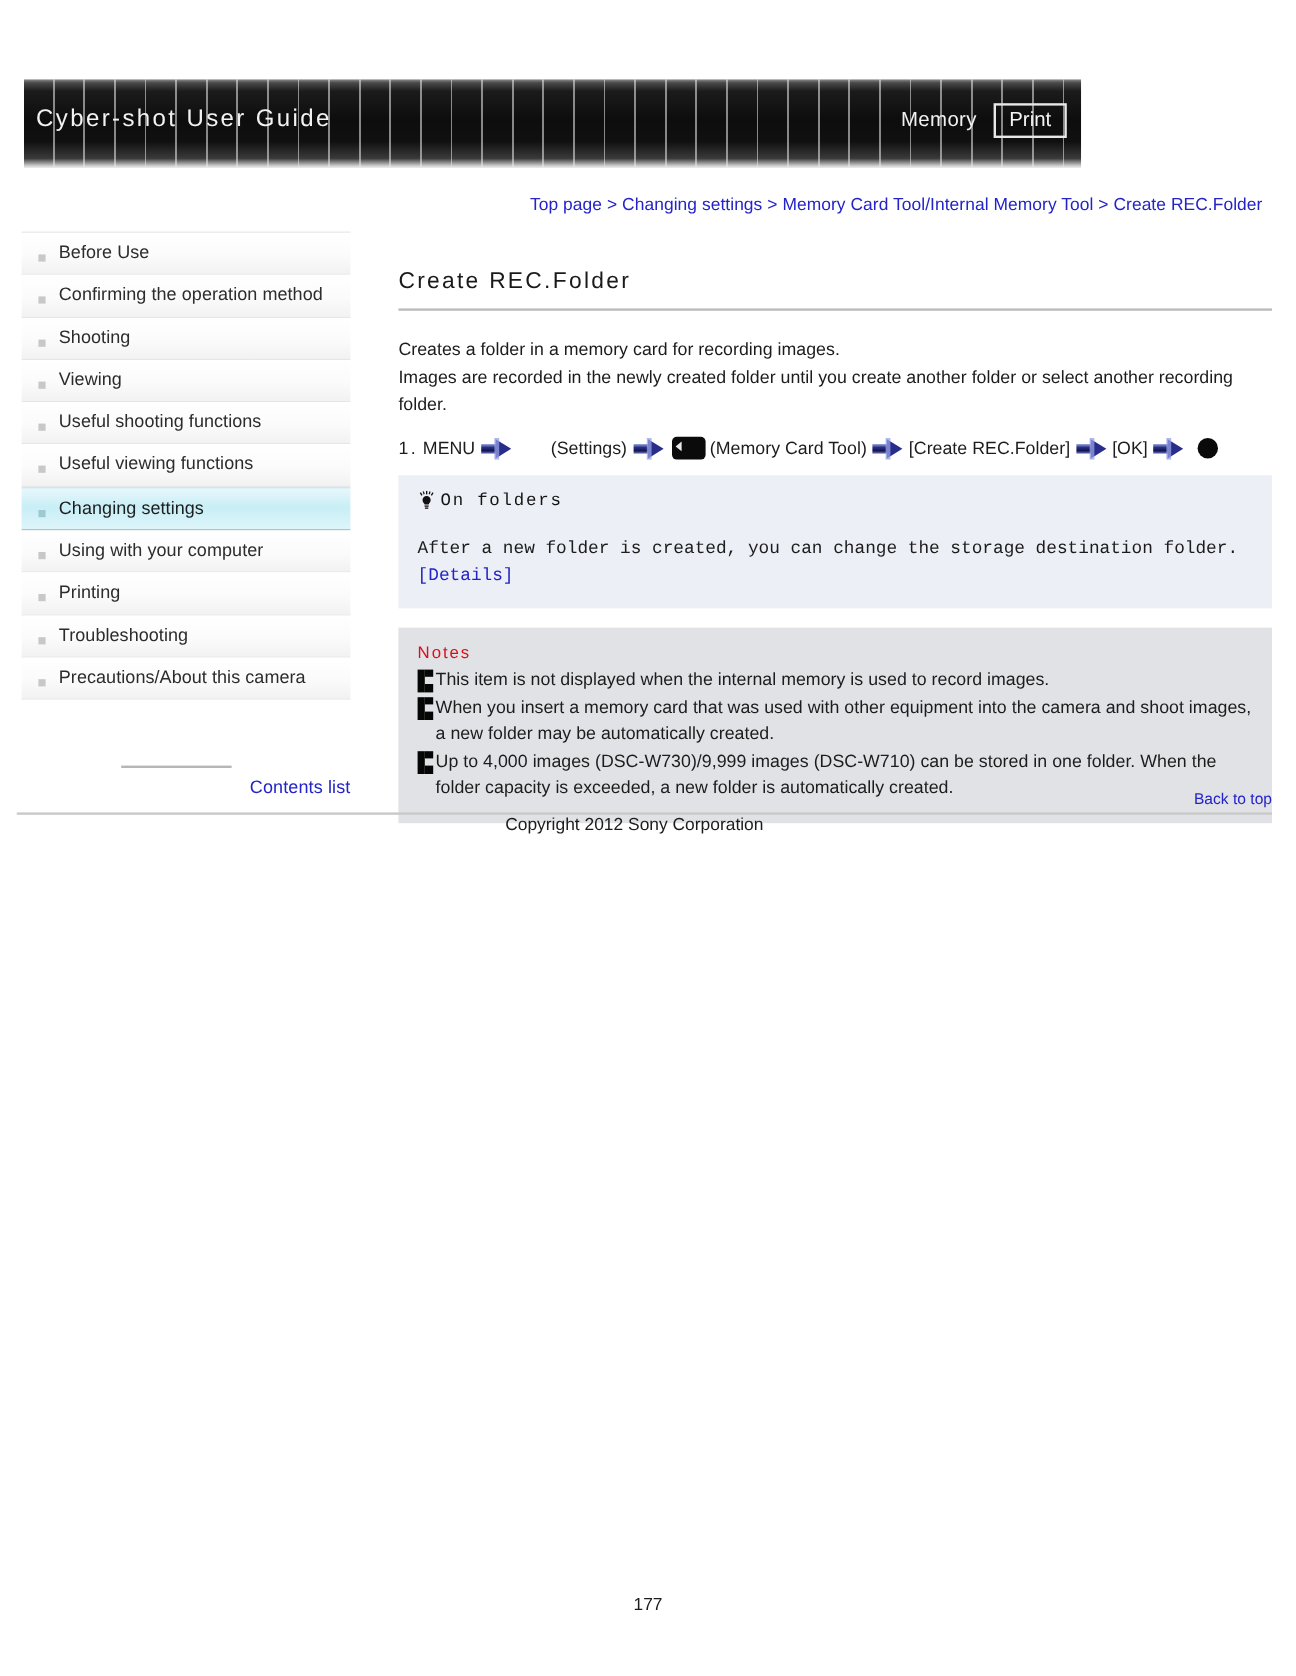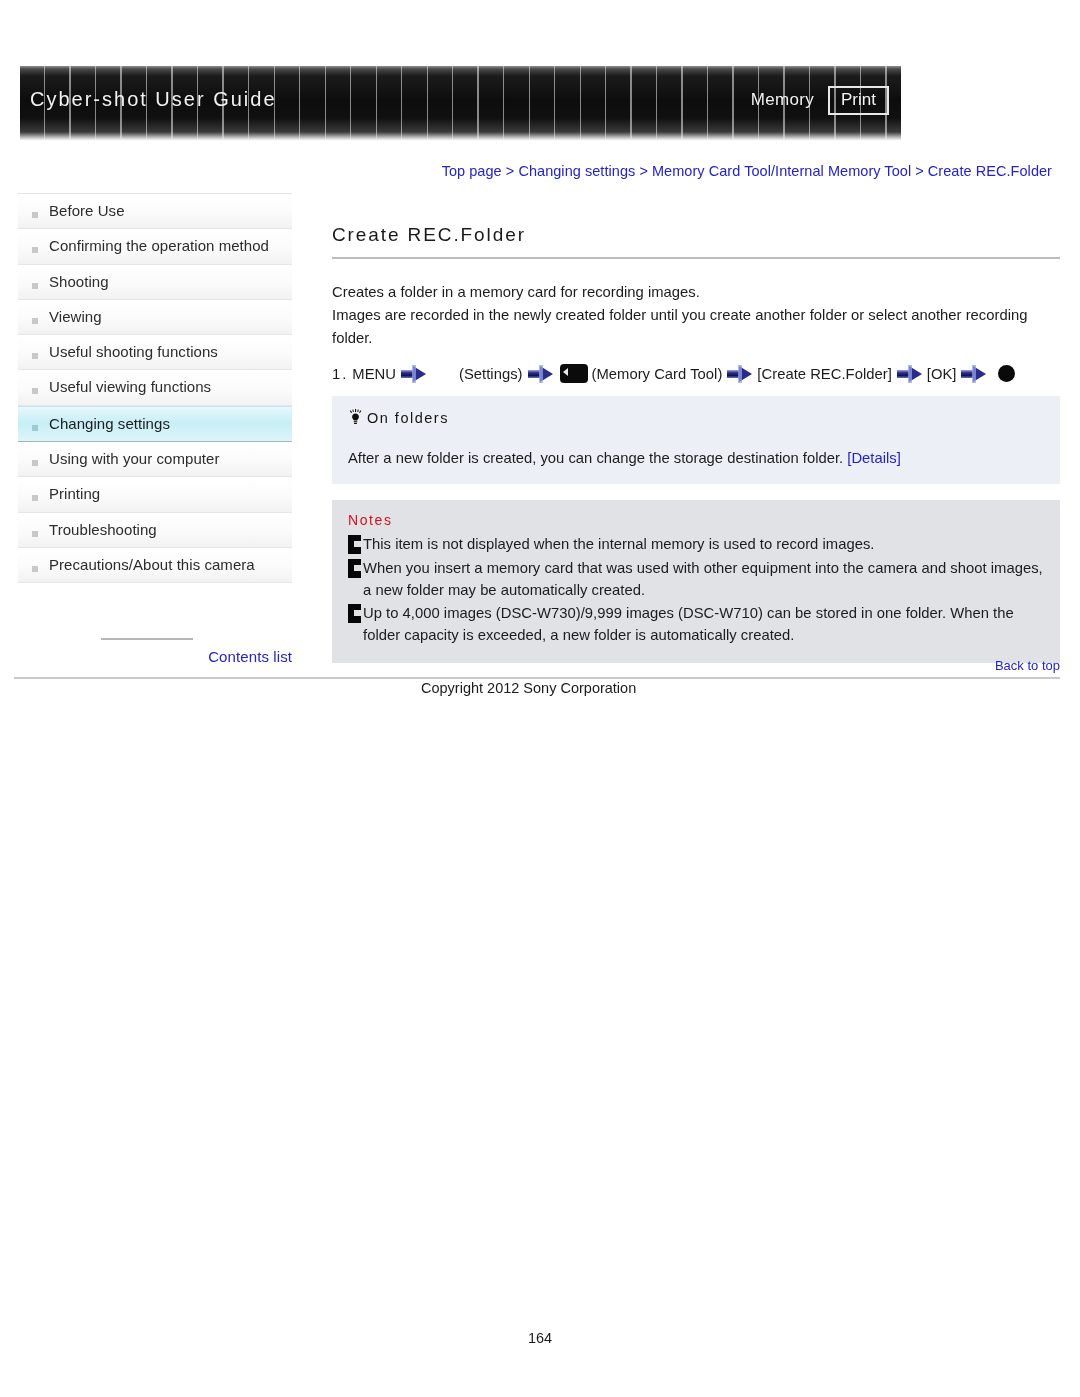--- a/index.html
+++ b/index.html
@@ -246,20 +246,21 @@
     margin-left: 7px;
     flex: 0 0 auto;
   }
   .gap-sm { display:inline-block; width: 28px; }
 
   
   .tip-box {
     margin-top: 13px;
     background: #eceff5;
     padding: 13px 16px 15px 16px;
+    font-family: Liberation Mono, monospace;
   }
   .tip-head {
     display: flex;
     align-items: center;
     font-size: 14.5px;
     letter-spacing: 1.5px;
     color: #141414;
     margin-bottom: 6px;
   }
   .bulb-ico {
@@ -524,13 +525,13 @@
       </span>
       <span class="note-text">Up to 4,000 images (DSC-W730)/9,999 images (DSC-W710) can be stored in one folder. When the folder capacity is exceeded, a new folder is automatically created.</span>
     </div>
   </div>
 
 </div>
 
 <div class="back-to-top">Back to top</div>
 <div class="footer-rule"></div>
 <div class="copyright">Copyright 2012 Sony Corporation</div>
-<div class="page-number">164</div>
+<div class="page-number">177</div>
 
 </body></html>

